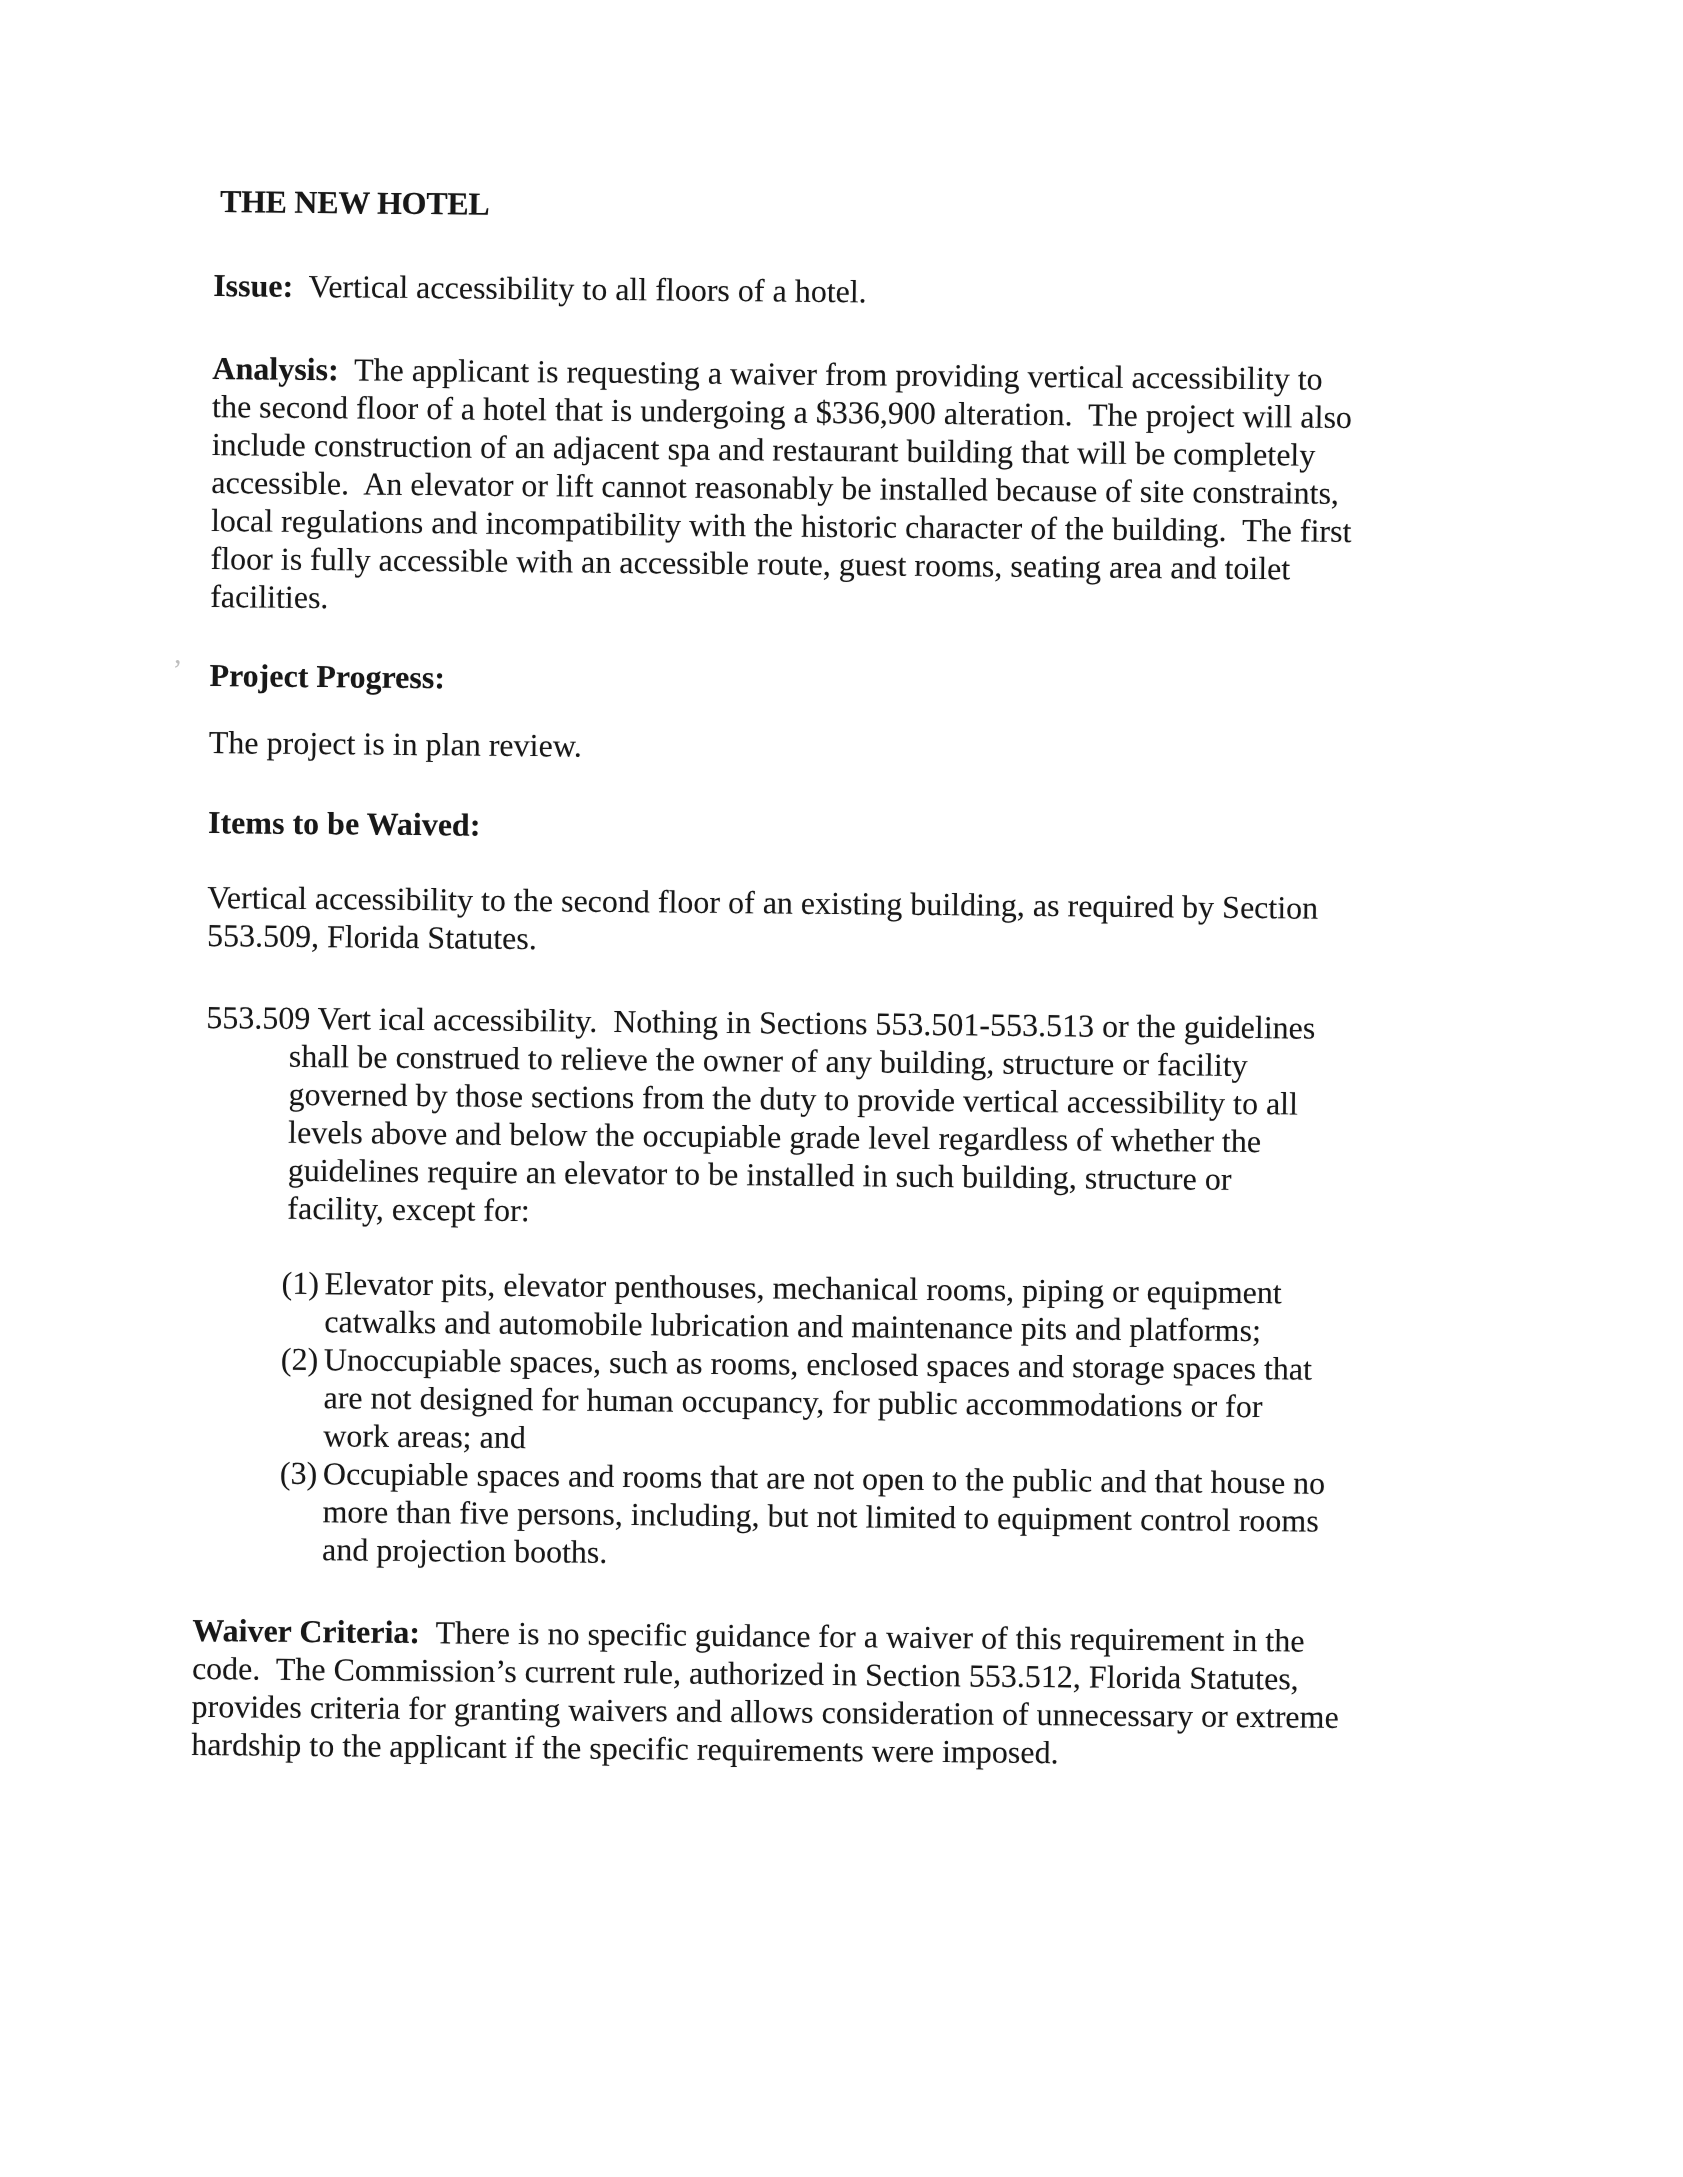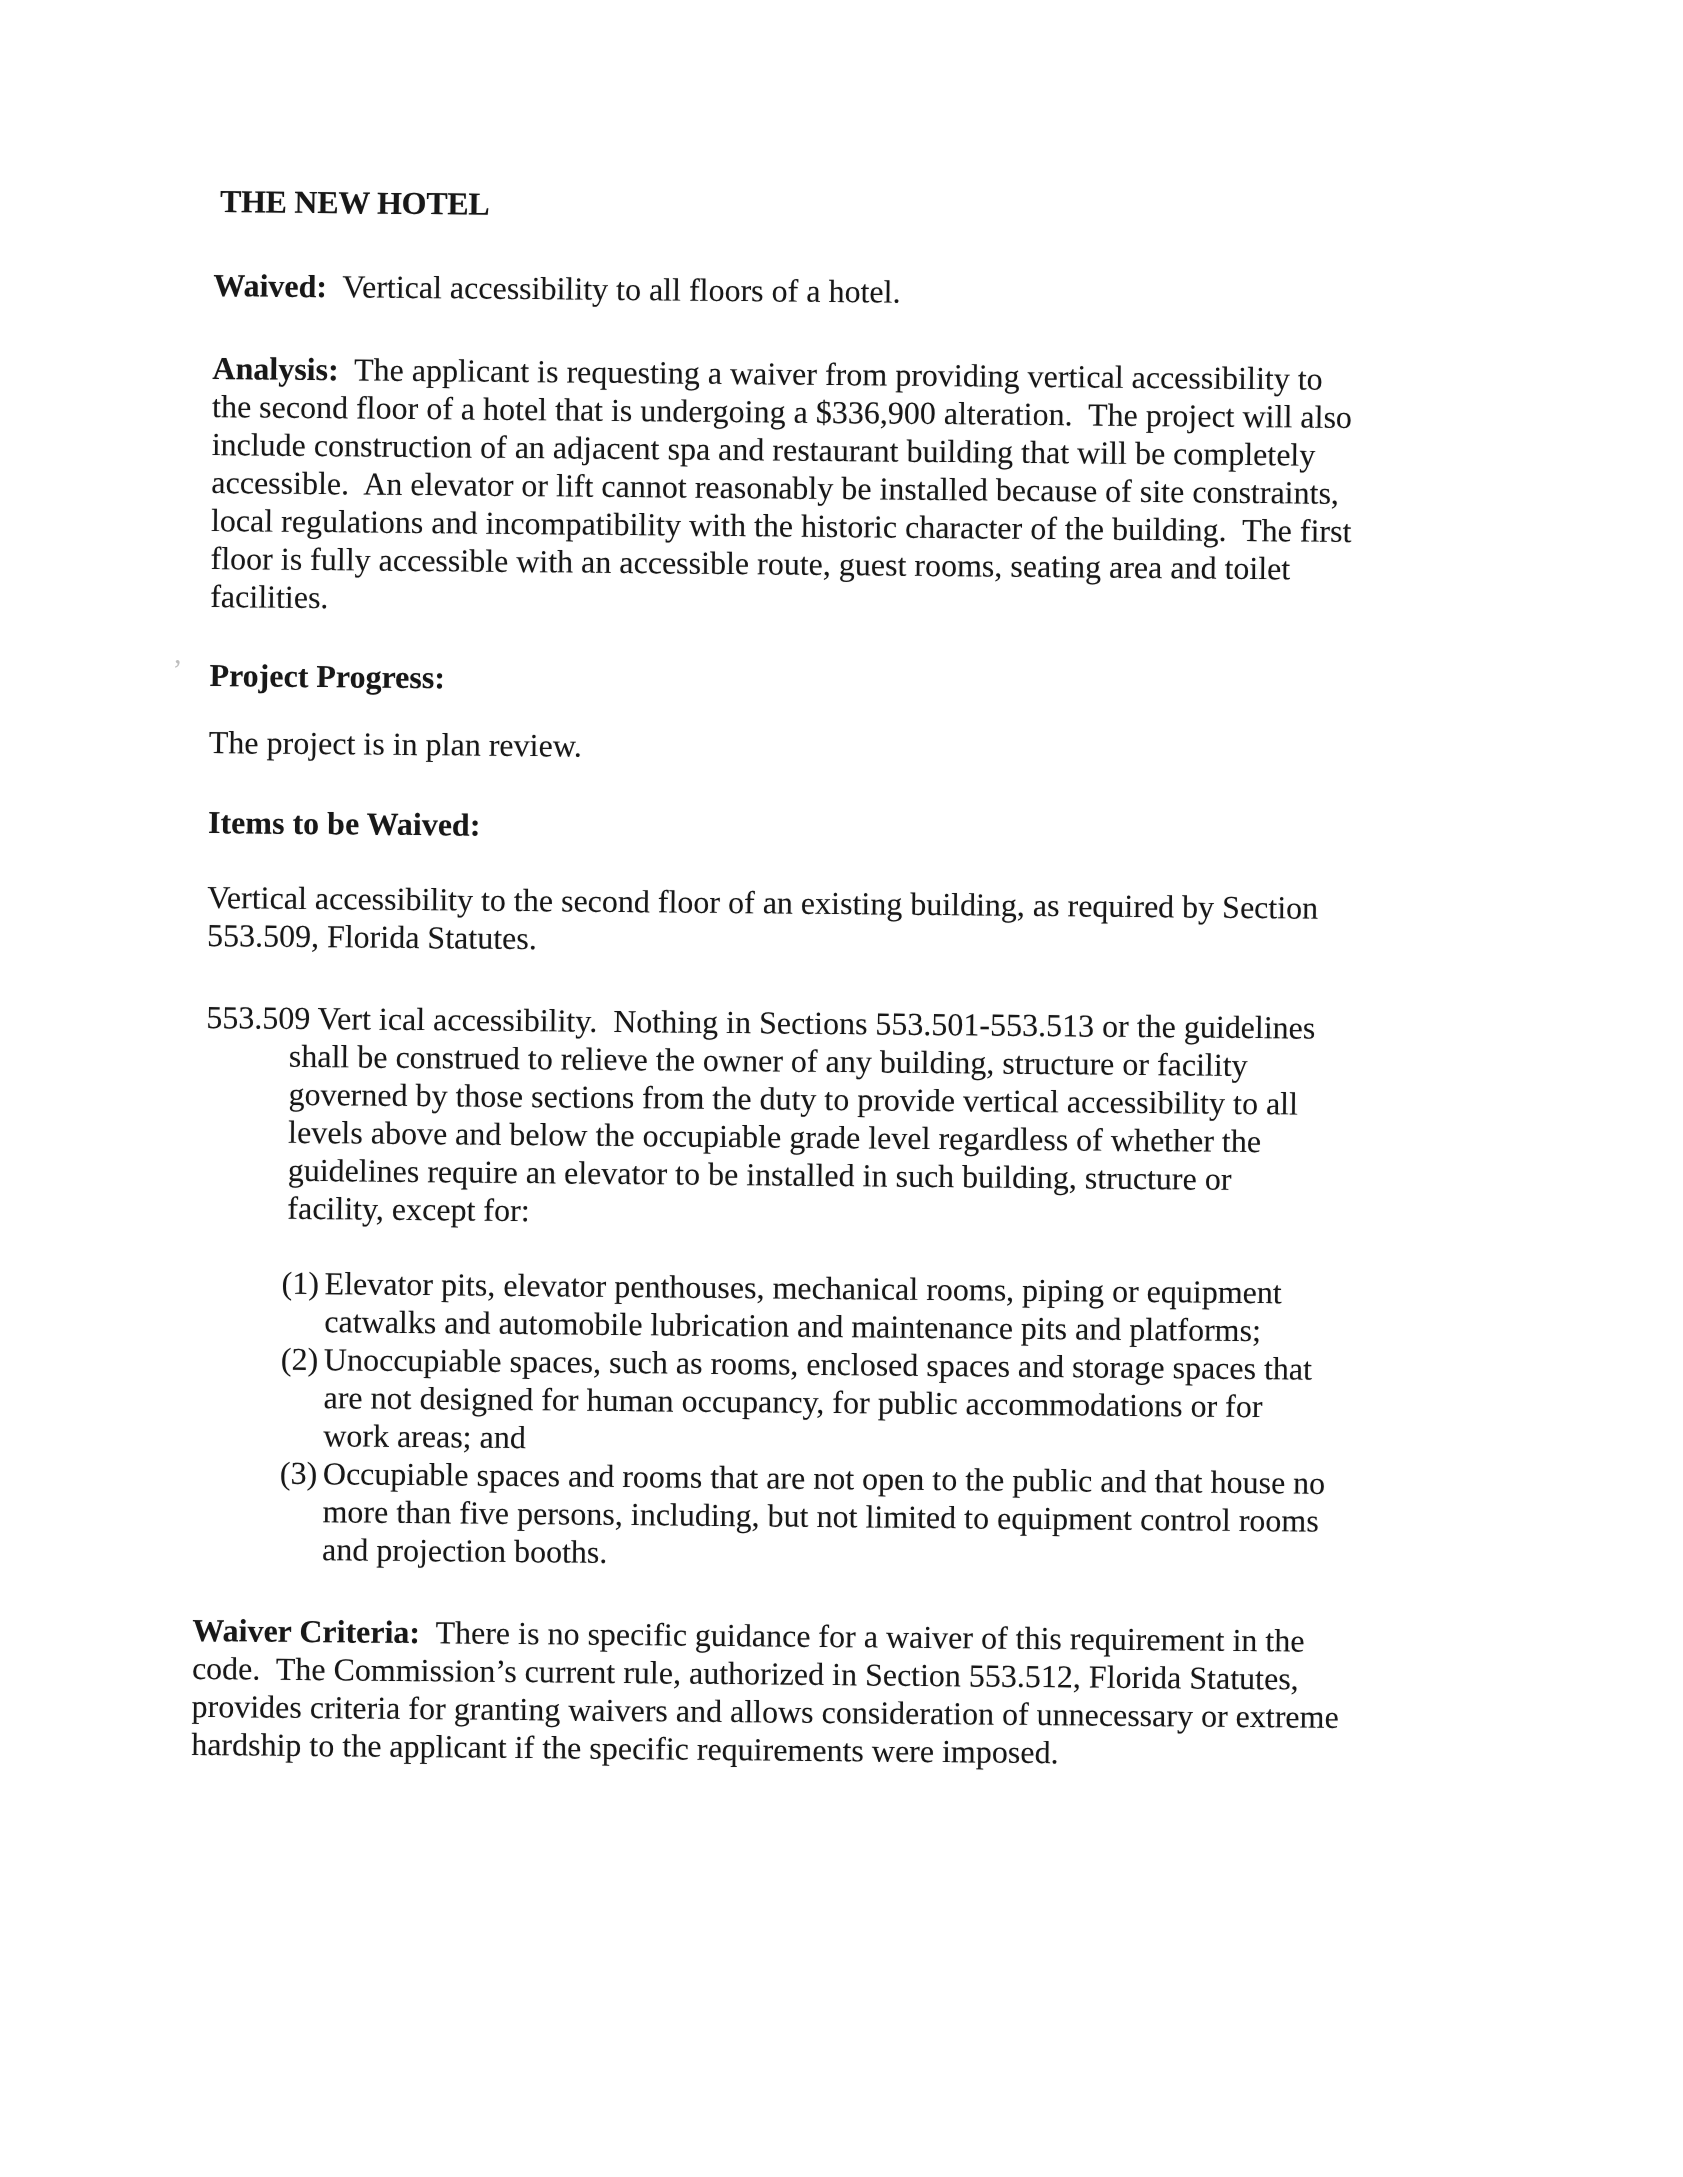--- a/index.html
+++ b/index.html
@@ -67,21 +67,21 @@
 </head>
 <body>
 
 <div class="page">
   <span class="scan-speck">,</span>
 
   <div class="content">
 
     <div class="line title-line">THE NEW HOTEL</div>
 
-    <div class="line m-issue"><span class="b">Waived:</span><span>  Vertical accessibility to all floors of a hotel.</span></div>
+    <div class="line m-issue"><span class="b">Issue:</span><span>  Vertical accessibility to all floors of a hotel.</span></div>
 
     <div class="m-analysis">
       <div class="line"><span class="b">Analysis:</span><span>  The applicant is requesting a waiver from providing vertical accessibility to</span></div>
       <div class="line">the second floor of a hotel that is undergoing a $336,900 alteration.  The project will also</div>
       <div class="line">include construction of an adjacent spa and restaurant building that will be completely</div>
       <div class="line">accessible.  An elevator or lift cannot reasonably be installed because of site constraints,</div>
       <div class="line">local regulations and incompatibility with the historic character of the building.  The first</div>
       <div class="line">floor is fully accessible with an accessible route, guest rooms, seating area and toilet</div>
       <div class="line">facilities.</div>
     </div>

